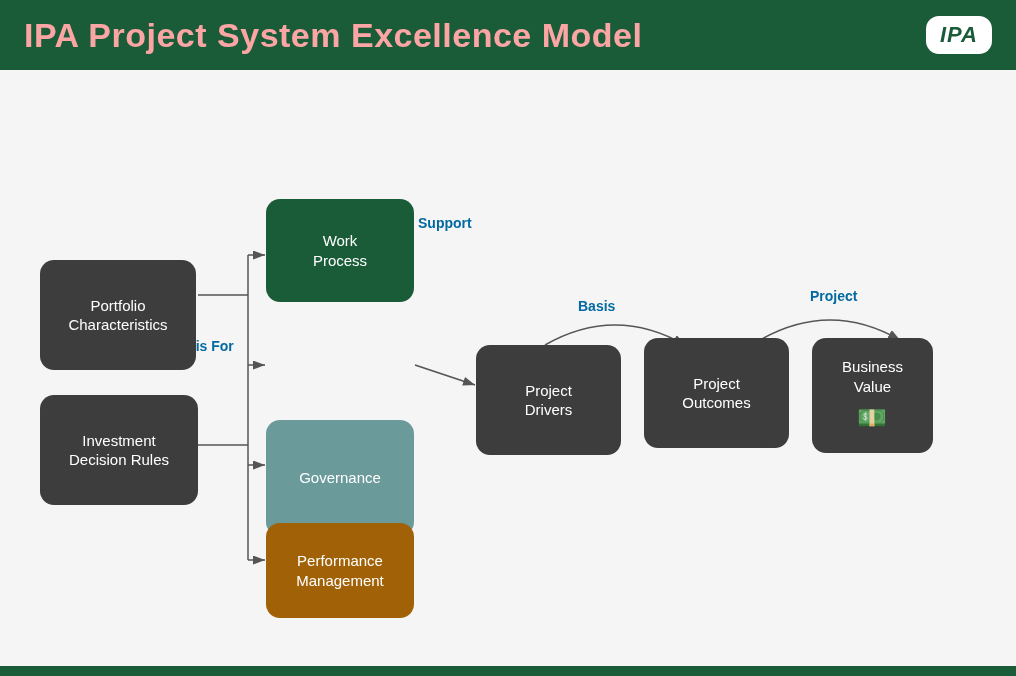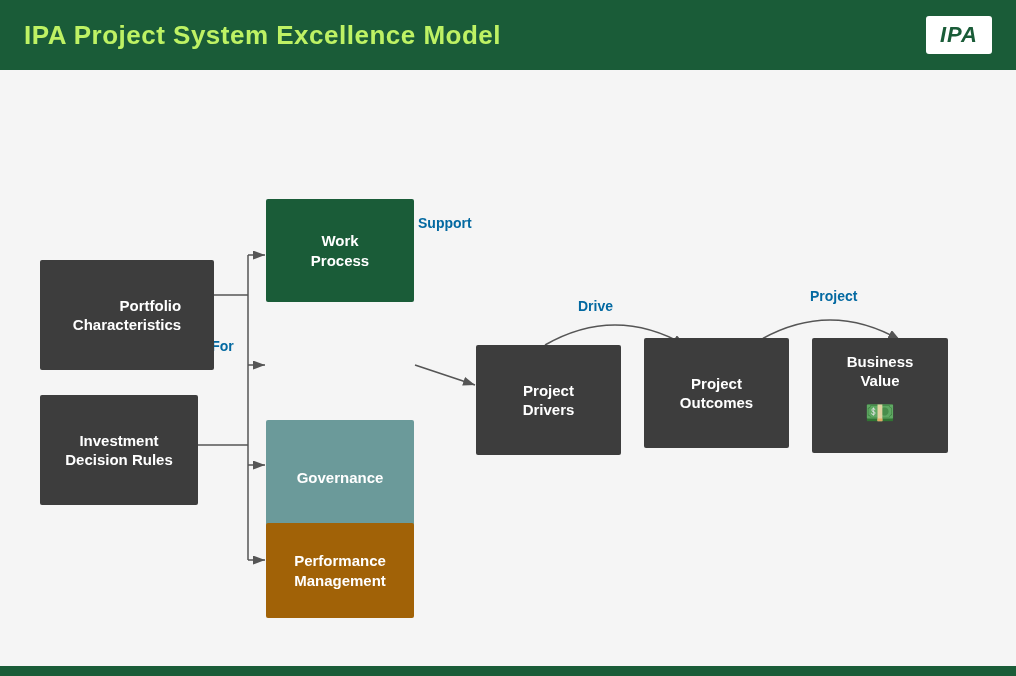--- a/index.html
+++ b/index.html
@@ -17,34 +17,34 @@
     .header {
       background: #1a5c38;
       height: 70px;
       display: flex;
       align-items: center;
       justify-content: space-between;
       padding: 0 24px;
     }
 
     .header-title {
-      color: #bef264;
-      font-size: 26px;
+      color: #fca5a5;
+      font-size: 34px;
       font-weight: 700;
       letter-spacing: 0.5px;
     }
 
     .ipa-logo {
       background: #fff;
       color: #1a5c38;
       font-weight: 800;
       font-size: 22px;
       font-style: italic;
       padding: 6px 14px;
-      border-radius: 3px;
+      border-radius: 13px;
       letter-spacing: 1px;
     }
 
     
     .main {
       position: relative;
       width: 1016px;
       height: 596px;
       background: #f5f5f5;
     }
@@ -54,29 +54,29 @@
       background: #1a5c38;
       height: 10px;
       position: absolute;
       bottom: 0;
       width: 100%;
     }
 
     
     .box {
       position: absolute;
-      border-radius: 2px;
+      border-radius: 14px;
       display: flex;
       align-items: center;
       justify-content: center;
       text-align: center;
-      font-weight: 700;
+      font-weight: 400;
       font-size: 15px;
       line-height: 1.3;
-      padding: 25px;
+      padding: 12px;
     }
 
     .box-dark {
       background: #3d3d3d;
       color: #fff;
     }
 
     .box-green-dark {
       background: #1a5c38;
       color: #fff;
@@ -159,25 +159,25 @@
 
     <path d="M 545 275 Q 615 235 685 275" stroke="#555" stroke-width="1.5" fill="none" marker-end="url(#arrowhead)"></path>
 
     <path d="M 760 270 Q 830 230 900 270" stroke="#555" stroke-width="1.5" fill="none" marker-end="url(#arrowhead)"></path>
   </svg>
 
   <div class="label-text" style="left:170px; top:268px;">Basis For</div>
 
   <div class="label-text" style="left:418px; top:145px;">Support</div>
 
-  <div class="label-text" style="left:578px; top:228px;">Drive</div>
+  <div class="label-text" style="left:578px; top:228px;">Basis</div>
 
   <div class="label-text" style="left:810px; top:218px;">Project</div>
 
-  <div class="box box-dark" style="left:40px; top:190px; width:174px; height:110px;text-align:right;">
+  <div class="box box-dark" style="left:40px; top:190px; width:156px; height:110px;">
     <span>Portfolio<br>Characteristics</span>
   </div>
 
   <div class="box box-dark" style="left:40px; top:325px; width:158px; height:110px;">
     <span>Investment<br>Decision Rules</span>
   </div>
 
   <div class="box box-green-dark" style="left:266px; top:129px; width:148px; height:103px;">
     <span>Work<br>Process</span>
   </div>
@@ -192,21 +192,21 @@
   </div>
 
   <div class="box box-dark" style="left:476px; top:275px; width:145px; height:110px;">
     <span>Project<br>Drivers</span>
   </div>
 
   <div class="box box-dark" style="left:644px; top:268px; width:145px; height:110px;">
     <span>Project<br>Outcomes</span>
   </div>
 
-  <div class="box box-dark" style="left:812px; top:268px; width:136px; height:115px; flex-direction:column;justify-content:flex-end;">
+  <div class="box box-dark" style="left:812px; top:268px; width:121px; height:115px; flex-direction:column;">
     <span style="margin-bottom:6px;">Business<br>Value</span>
 
     <span style="font-size:24px; opacity:0.85;">💵</span>
   </div>
 
 </div>
 
 <div class="footer"></div>
 
 </body></html>

